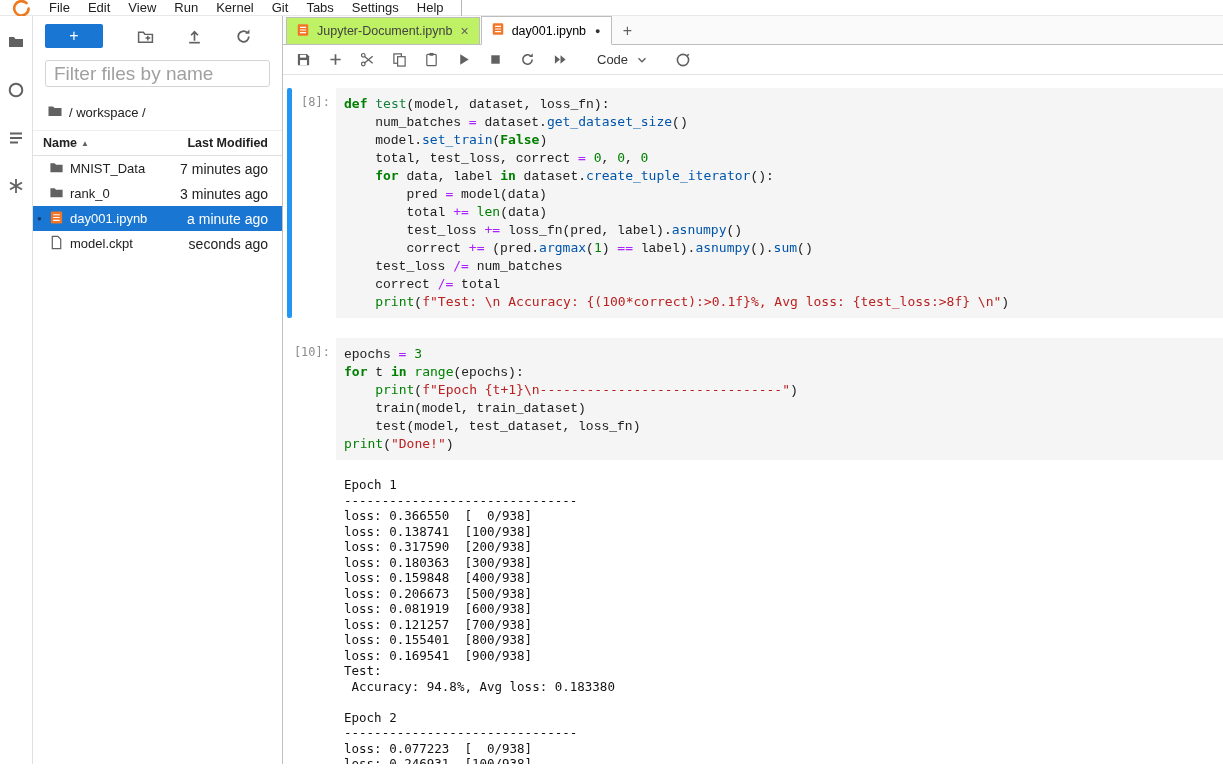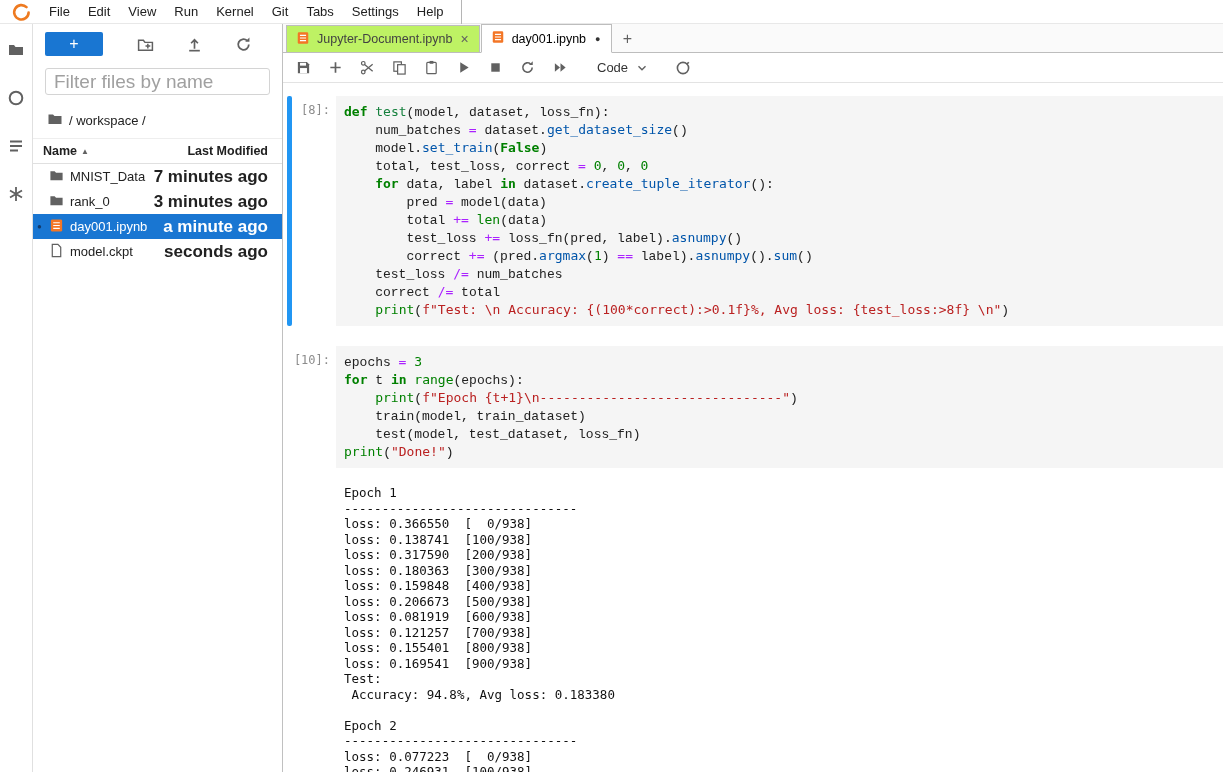--- a/index.html
+++ b/index.html
@@ -1,20 +1,20 @@
 <!DOCTYPE html>
 <html><head>
 <meta charset="utf-8">
 <style>
   * { box-sizing: border-box; margin: 0; padding: 0; }
   html,body { width:1223px; height:775px; overflow:hidden; background:#fff;
     font-family:"Liberation Sans", sans-serif; font-size:13px; color:#212121; }
 
   
-  .menubar { height:24px; display:flex; align-items:center; border-bottom:1px solid #e8e8e8; background:#fff; }
+  .menubar { height:16px; display:flex; align-items:center; border-bottom:1px solid #e8e8e8; background:#fff; }
   .logo { width:40px; display:flex; align-items:center; justify-content:center; }
   .menu-item { padding:0 9px; line-height:26px; cursor:default; color:#212121; }
   .menu-divider { width:1px; height:27px; background:#b5b5b5; margin-left:8px; }
 
   
   .main-row { display:flex; height:748px; }
 
   
   .activity-bar { width:33px; border-right:1px solid #e0e0e0; background:#fff;
     display:flex; flex-direction:column; align-items:center; padding-top:16px; gap:28px; }
@@ -36,21 +36,21 @@
 
   .breadcrumb { display:flex; align-items:center; gap:6px; padding:12px 14px 8px 14px; font-size:13px; }
 
   .fb-header { display:flex; align-items:center; padding:5px 14px 5px 10px; border-top:1px solid #eee;
     border-bottom:1px solid #e0e0e0; font-weight:bold; font-size:12.5px; }
   .fb-header .col-name { flex:1; display:flex; align-items:center; gap:4px; }
   .sort-arrow { font-size:8px; color:#616161; }
 
   .file-row { position:relative; height:25px; display:flex; align-items:center; gap:6px; padding:0 14px 0 16px; cursor:pointer; }
   .file-row .fname { flex:1; white-space:nowrap; overflow:hidden; }
-  .file-row .fmod { font-size:17px;font-weight:bold; }
+  .file-row .fmod { font-size:14px; }
   .file-row.selected { background:#1976d2; color:#fff; }
   .run-dot { position:absolute; left:4px; top:8px; font-size:8px; color:#123a6b; }
 
   
   .content { flex:1; display:flex; flex-direction:column; min-width:0; background:#fff; }
 
   .tabbar { height:29px; background:#fafafa; border-bottom:1px solid #bdbdbd; display:flex; align-items:flex-end; padding-left:3px; }
   .tab { height:27px; display:flex; align-items:center; gap:7px; padding:0 9px; margin-right:1px;
     border:1px solid #bdbdbd; border-bottom:none; background:#bef264; color:#424242; font-size:12.5px; cursor:pointer; }
   .tab.active { background:#fff; color:#000; height:29px; margin-bottom:-1px; border-bottom:1px solid #fff; }

